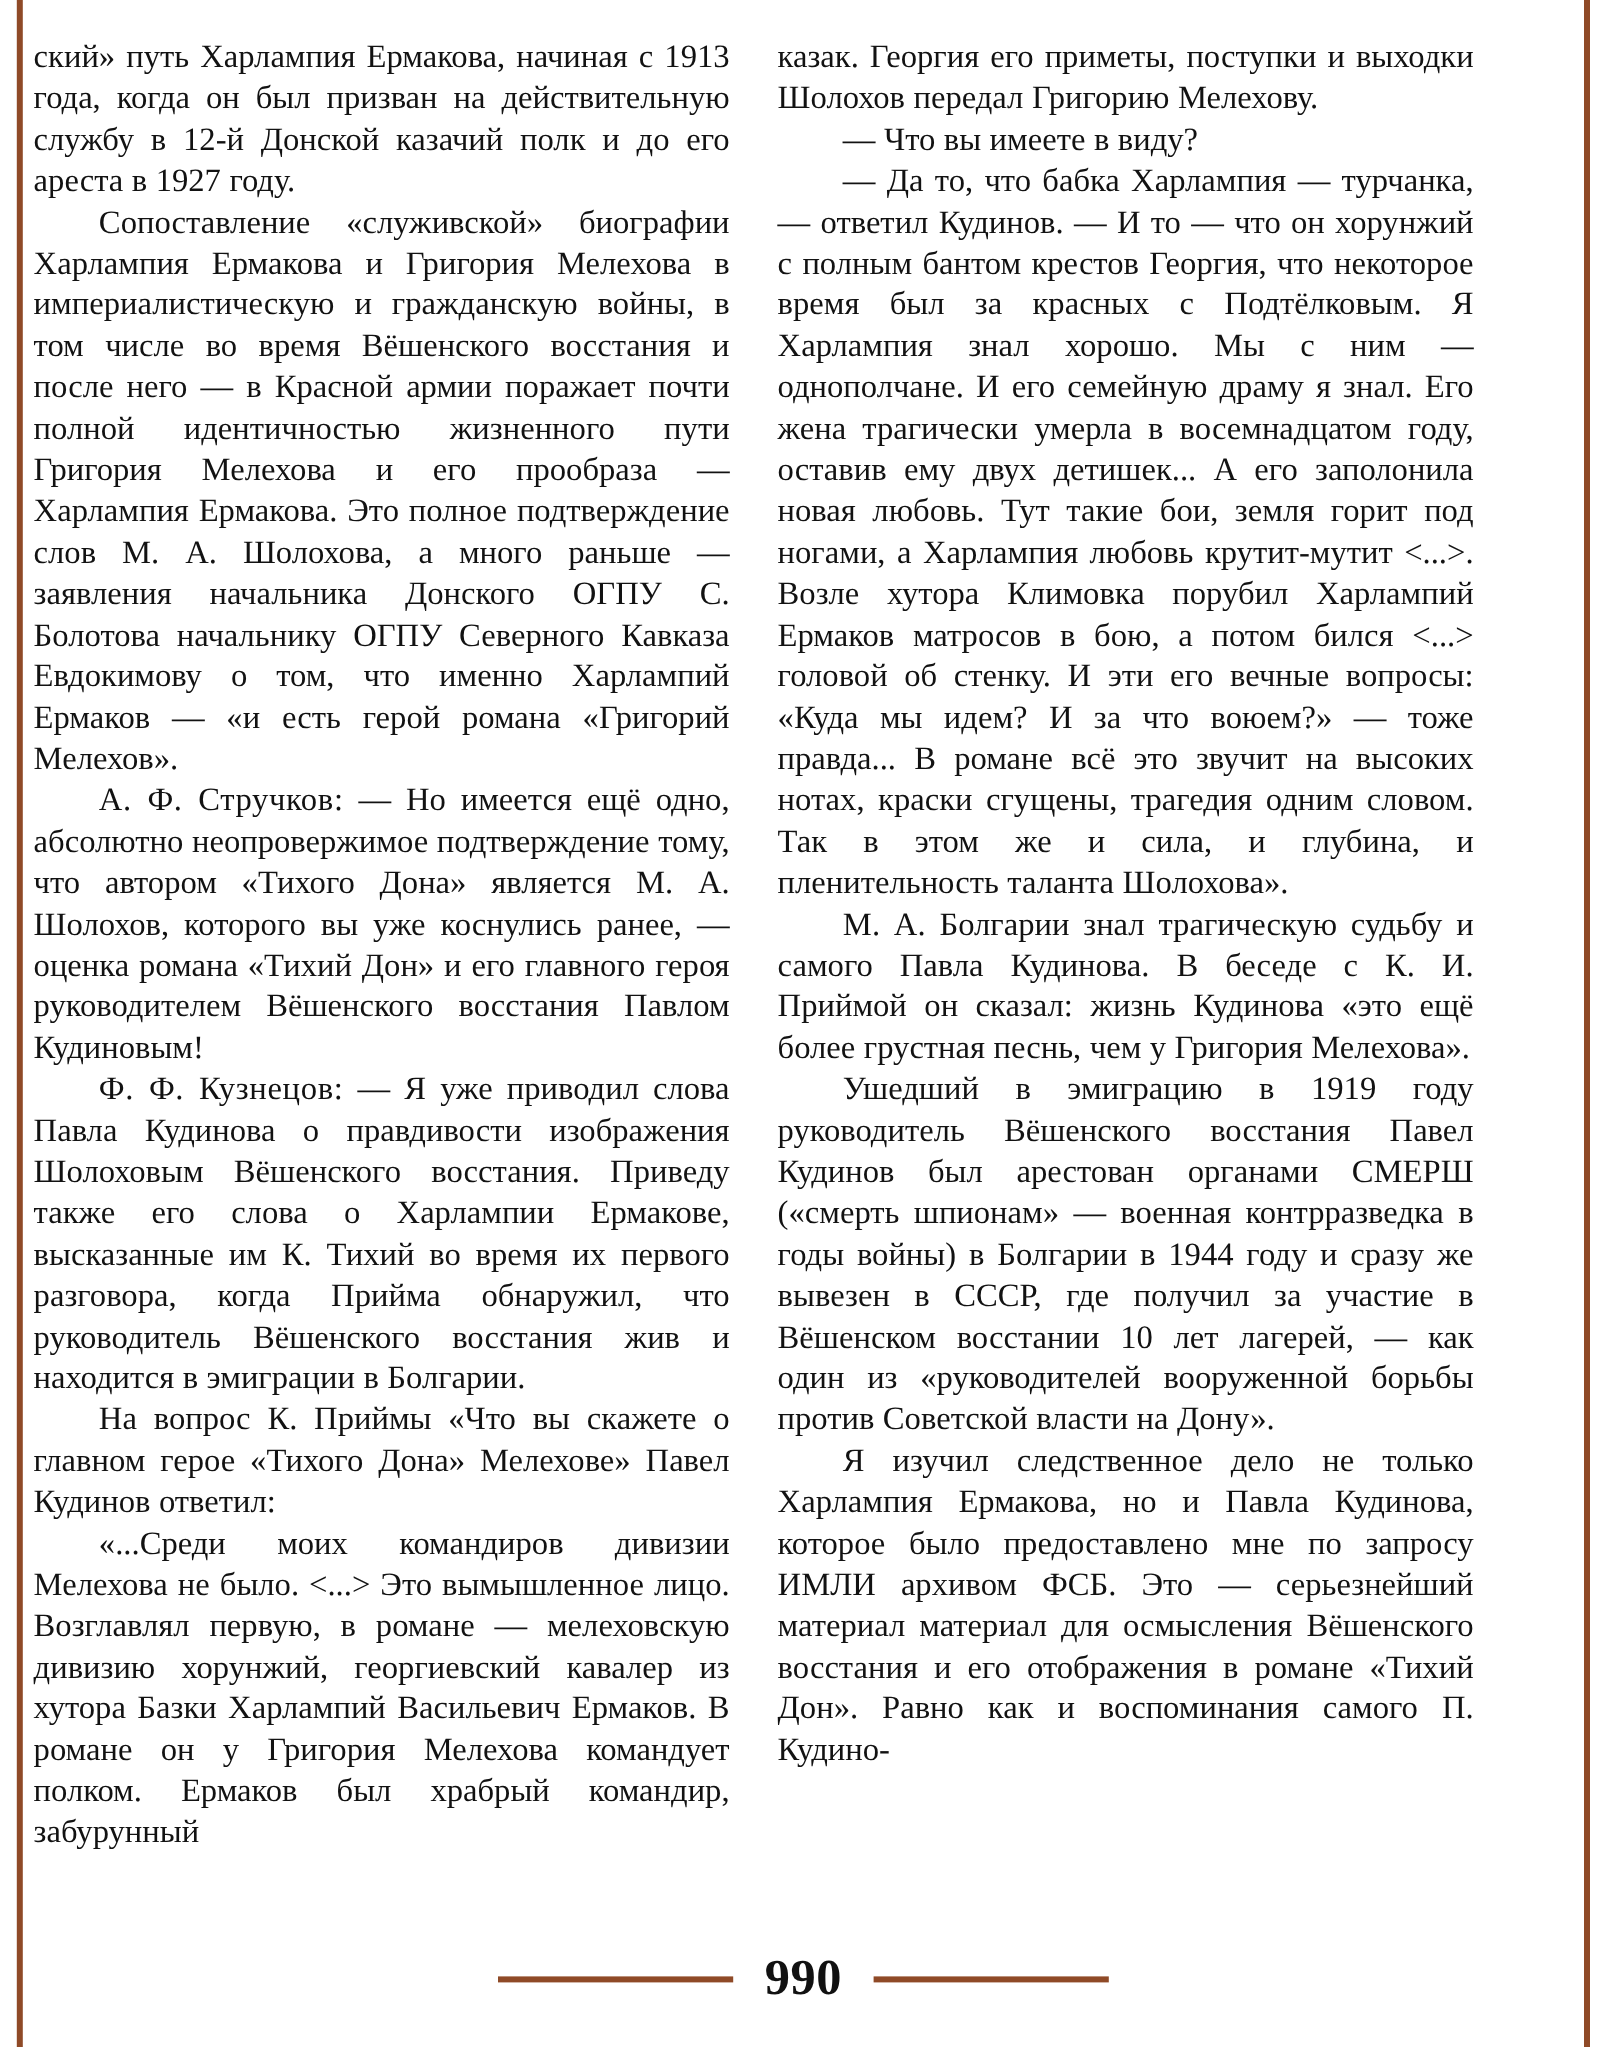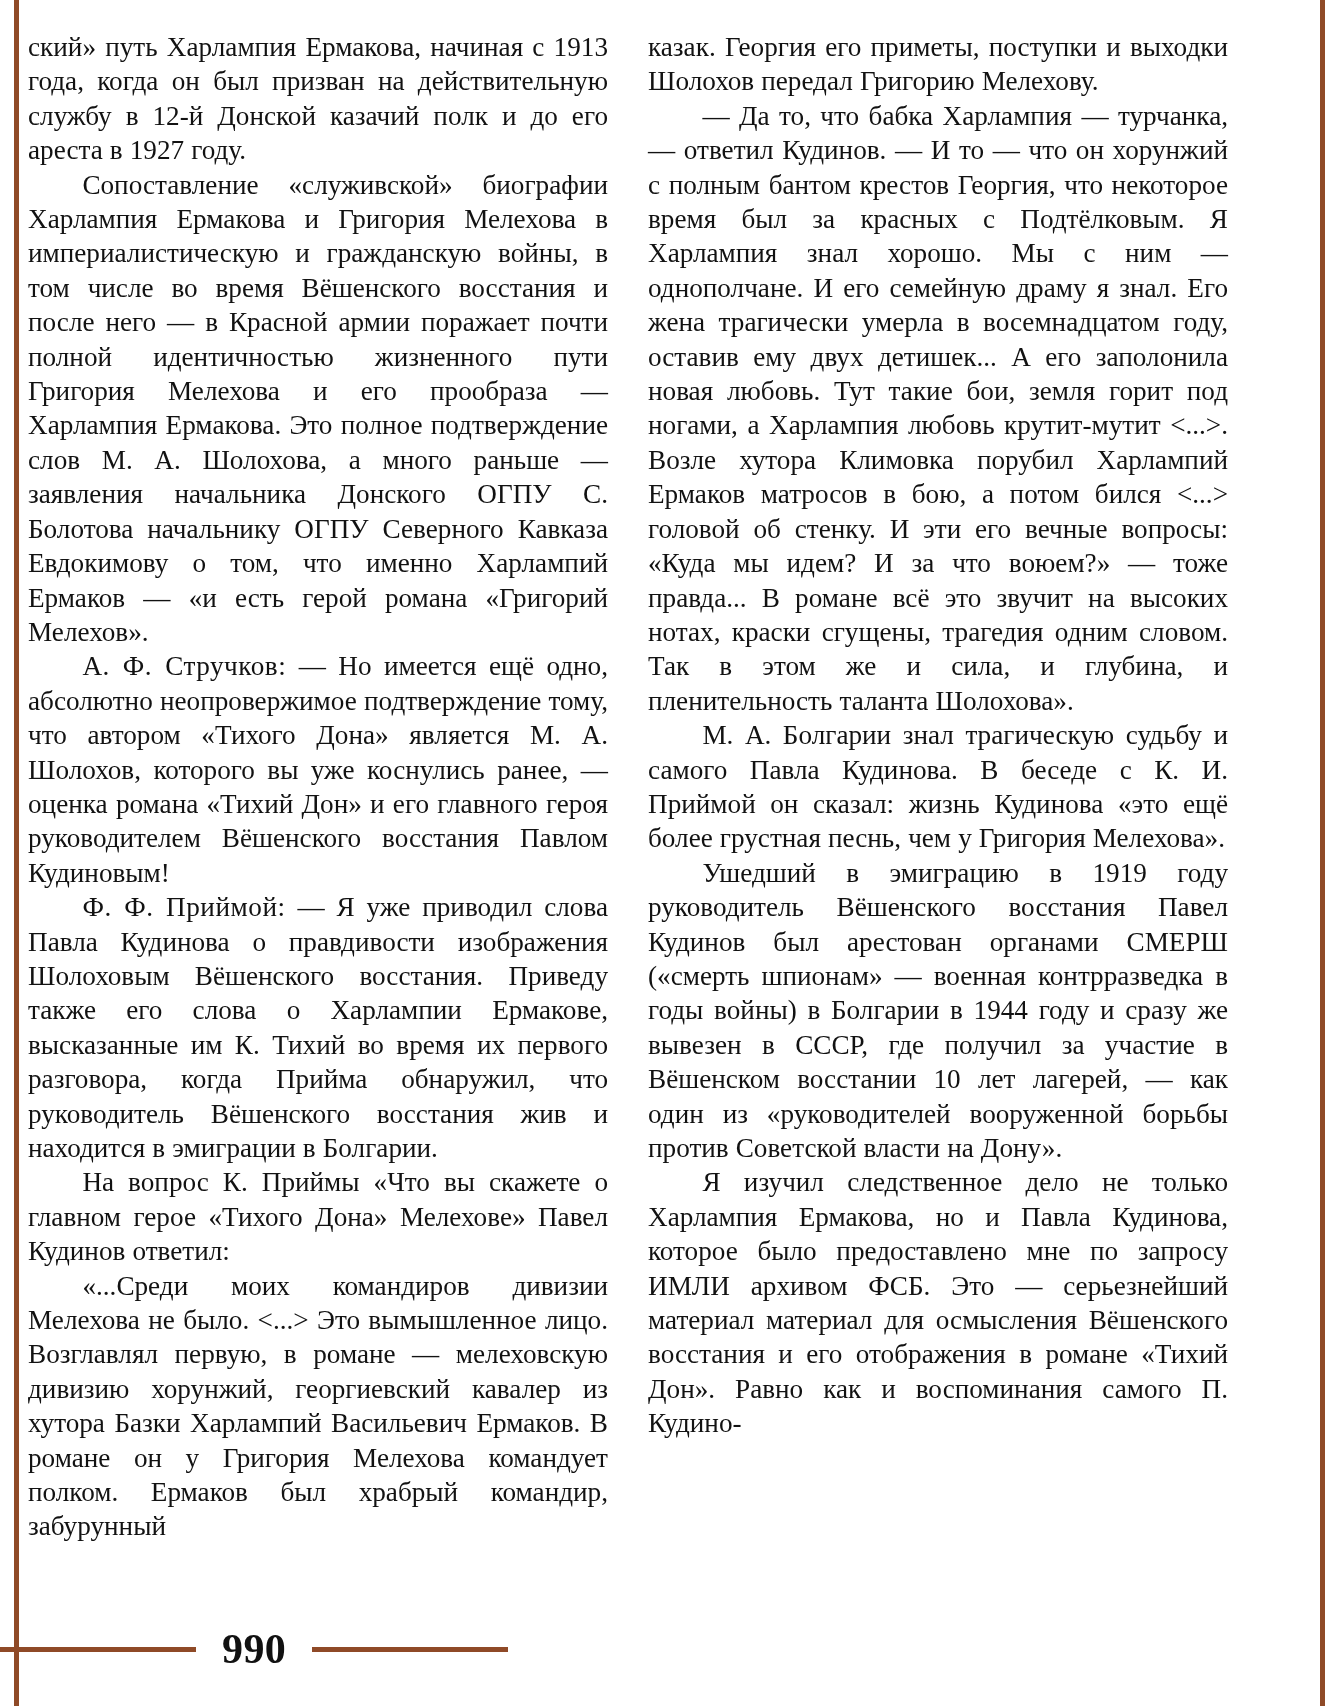--- a/index.html
+++ b/index.html
@@ -60,20 +60,21 @@
   }
 
   
   .footer {
     position: absolute;
     left: 0;
     bottom: 36px;
     width: 100%;
     display: flex;
     align-items: center;
+    justify-content: center;
     gap: 26px;
     margin-top: 32px;
   }
   .rule {
     width: 196px;
     height: 5px;
     background: #8f4a27;
   }
   .folio {
     font-family: "Liberation Serif", "DejaVu Serif", serif;
@@ -90,27 +91,28 @@
 <div class="page">
 
   <div class="frame"></div>
 
   <div class="columns">
 
     <div class="col">
       <p class="noindent">ский» путь Харлампия Ермакова, начиная с 1913 года, когда он был призван на действительную службу в 12-й Донской казачий полк и до его ареста в 1927 году.</p>
       <p>Сопоставление «служивской» биографии Харлампия Ермакова и Григория Мелехова в империалистическую и гражданскую войны, в том числе во время Вёшенского восстания и после него — в Красной армии поражает почти полной идентичностью жизненного пути Григория Мелехова и его прообраза — Харлампия Ермакова. Это полное подтверждение слов М. А. Шолохова, а много раньше — заявления начальника Донского ОГПУ С. Болотова начальнику ОГПУ Северного Кавказа Евдокимову о том, что именно Харлампий Ермаков — «и есть герой романа «Григорий Мелехов».</p>
       <p><span class="speaker">А. Ф. Стручков:</span><span> — Но имеется ещё одно, абсолютно неопровержимое подтверждение тому, что автором «Тихого Дона» является М. А. Шолохов, которого вы уже коснулись ранее, — оценка романа «Тихий Дон» и его главного героя руководителем Вёшенского восстания Павлом Кудиновым!</span></p>
-      <p><span class="speaker">Ф. Ф. Приймой:</span><span> — Я уже приводил слова Павла Кудинова о правдивости изображения Шолоховым Вёшенского восстания. Приведу также его слова о Харлампии Ермакове, высказанные им К. Тихий во время их первого разговора, когда Прийма обнаружил, что руководитель Вёшенского восстания жив и находится в эмиграции в Болгарии.</span></p>
+      <p><span class="speaker">Ф. Ф. Кузнецов:</span><span> — Я уже приводил слова Павла Кудинова о правдивости изображения Шолоховым Вёшенского восстания. Приведу также его слова о Харлампии Ермакове, высказанные им К. Тихий во время их первого разговора, когда Прийма обнаружил, что руководитель Вёшенского восстания жив и находится в эмиграции в Болгарии.</span></p>
       <p>На вопрос К. Приймы «Что вы скажете о главном герое «Тихого Дона» Мелехове» Павел Кудинов ответил:</p>
       <p>«...Среди моих командиров дивизии Мелехова не было. &lt;...&gt; Это вымышленное лицо. Возглавлял первую, в романе — мелеховскую дивизию хорунжий, георгиевский кавалер из хутора Базки Харлампий Васильевич Ермаков. В романе он у Григория Мелехова командует полком. Ермаков был храбрый командир, забурунный</p>
     </div>
 
     <div class="col">
       <p class="noindent">казак. Георгия его приметы, поступки и выходки Шолохов передал Григорию Мелехову.</p>
+      <p>— Что вы имеете в виду?</p>
       <p>— Да то, что бабка Харлампия — турчанка, — ответил Кудинов. — И то — что он хорунжий с полным бантом крестов Георгия, что некоторое время был за красных с Подтёлковым. Я Харлампия знал хорошо. Мы с ним — однополчане. И его семейную драму я знал. Его жена трагически умерла в восемнадцатом году, оставив ему двух детишек... А его заполонила новая любовь. Тут такие бои, земля горит под ногами, а Харлампия любовь крутит-мутит &lt;...&gt;. Возле хутора Климовка порубил Харлампий Ермаков матросов в бою, а потом бился &lt;...&gt; головой об стенку. И эти его вечные вопросы: «Куда мы идем? И за что воюем?» — тоже правда... В романе всё это звучит на высоких нотах, краски сгущены, трагедия одним словом. Так в этом же и сила, и глубина, и пленительность таланта Шолохова».</p>
       <p>М. А. Болгарии знал трагическую судьбу и самого Павла Кудинова. В беседе с К. И. Приймой он сказал: жизнь Кудинова «это ещё более грустная песнь, чем у Григория Мелехова».</p>
       <p>Ушедший в эмиграцию в 1919 году руководитель Вёшенского восстания Павел Кудинов был арестован органами СМЕРШ («смерть шпионам» — военная контрразведка в годы войны) в Болгарии в 1944 году и сразу же вывезен в СССР, где получил за участие в Вёшенском восстании 10 лет лагерей, — как один из «руководителей вооруженной борьбы против Советской власти на Дону».</p>
       <p>Я изучил следственное дело не только Харлампия Ермакова, но и Павла Кудинова, которое было предоставлено мне по запросу ИМЛИ архивом ФСБ. Это — серьезнейший материал материал для осмысления Вёшенского восстания и его отображения в романе «Тихий Дон». Равно как и воспоминания самого П. Кудино-</p>
     </div>
 
   </div>
 
   <div class="footer">
     <div class="rule"></div>

